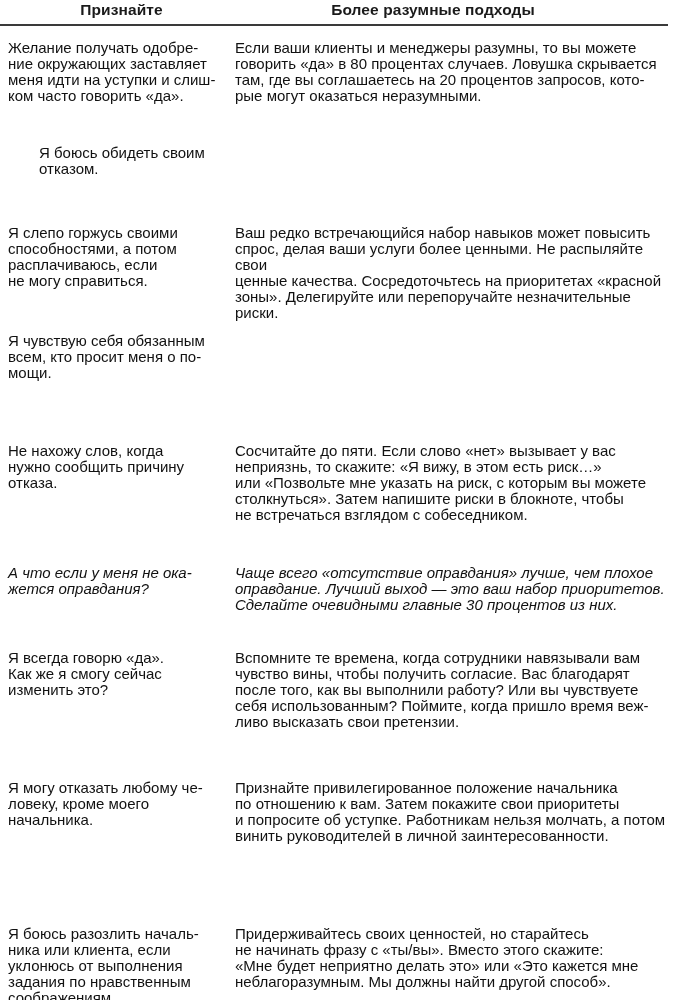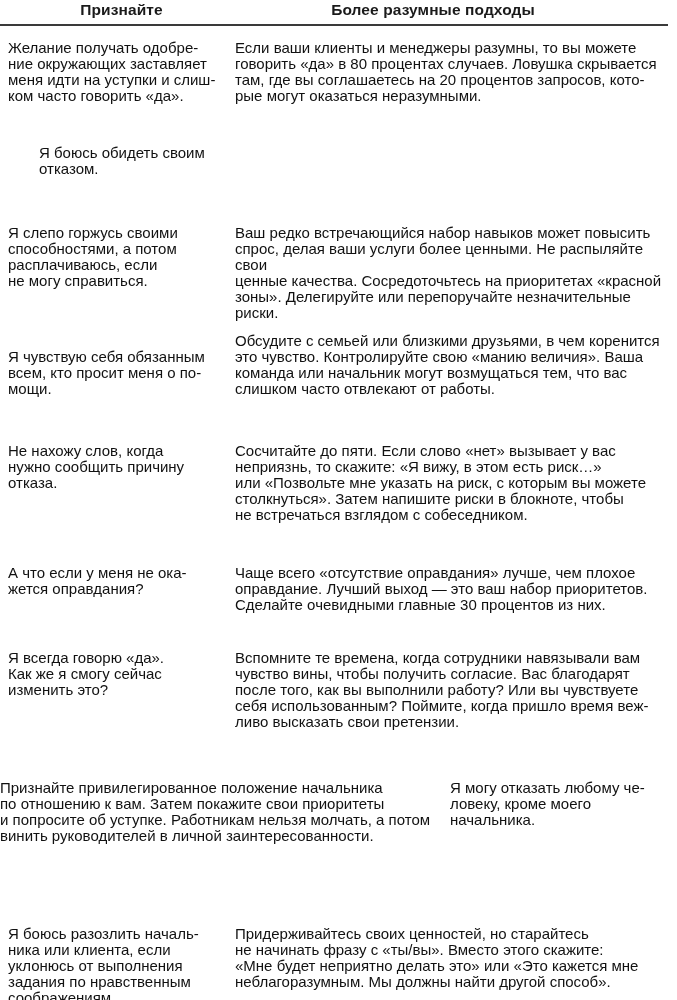--- a/index.html
+++ b/index.html
@@ -125,60 +125,56 @@
 не могу справиться.</div>
         <div class="cell cell-approach">Ваш редко встречающийся набор навыков может повысить
 спрос, делая ваши услуги более ценными. Не распыляйте свои
 ценные качества. Сосредоточьтесь на приоритетах «красной
 зоны». Делегируйте или перепоручайте незначительные риски.</div>
       </div>
       <div class="row" style="top: 333px; align-items: flex-end;">
         <div class="cell cell-problem">Я чувствую себя обязанным
 всем, кто просит меня о по-
 мощи.</div>
-        <div class="cell cell-approach">Обсудите с семьей или близкими друзьями, в чем коренится
-это чувство. Контролируйте свою «манию величия». Ваша
-команда или начальник могут возмущаться тем, что вас
-слишком часто отвлекают от работы.</div>
       </div>
       <div class="row" style="top: 443px;">
         <div class="cell cell-problem">Не нахожу слов, когда
 нужно сообщить причину
 отказа.</div>
         <div class="cell cell-approach">Сосчитайте до пяти. Если слово «нет» вызывает у вас
 неприязнь, то скажите: «Я вижу, в этом есть риск…»
 или «Позвольте мне указать на риск, с которым вы можете
 столкнуться». Затем напишите риски в блокноте, чтобы
 не встречаться взглядом с собеседником.</div>
       </div>
-      <div class="row" style="top: 565px;">
+      <div class="row" style="top: 565px; font-style: italic;">
         <div class="cell cell-problem">А что если у меня не ока-
 жется оправдания?</div>
         <div class="cell cell-approach">Чаще всего «отсутствие оправдания» лучше, чем плохое
 оправдание. Лучший выход — это ваш набор приоритетов.
 Сделайте очевидными главные 30 процентов из них.</div>
       </div>
       <div class="row" style="top: 650px;">
         <div class="cell cell-problem">Я всегда говорю «да».
 Как же я смогу сейчас
 изменить это?</div>
         <div class="cell cell-approach">Вспомните те времена, когда сотрудники навязывали вам
 чувство вины, чтобы получить согласие. Вас благодарят
 после того, как вы выполнили работу? Или вы чувствуете
 себя использованным? Поймите, когда пришло время веж-
 ливо высказать свои претензии.</div>
       </div>
       <div class="row" style="top: 780px;">
+        <div class="cell cell-problem">Я могу отказать любому че-
+ловеку, кроме моего
+начальника.</div>
         <div class="cell cell-approach">Признайте привилегированное положение начальника
 по отношению к вам. Затем покажите свои приоритеты
 и попросите об уступке. Работникам нельзя молчать, а потом
 винить руководителей в личной заинтересованности.</div>
-        <div class="cell cell-problem">Я могу отказать любому че-
-ловеку, кроме моего
-начальника.</div>
       </div>
       <div class="row" style="top: 890px; margin-top: 36px;">
         <div class="cell cell-problem">Я боюсь разозлить началь-
 ника или клиента, если
 уклонюсь от выполнения
 задания по нравственным
 соображениям.</div>
         <div class="cell cell-approach">Придерживайтесь своих ценностей, но старайтесь
 не начинать фразу с «ты/вы». Вместо этого скажите:
  «Мне будет неприятно делать это» или «Это кажется мне

